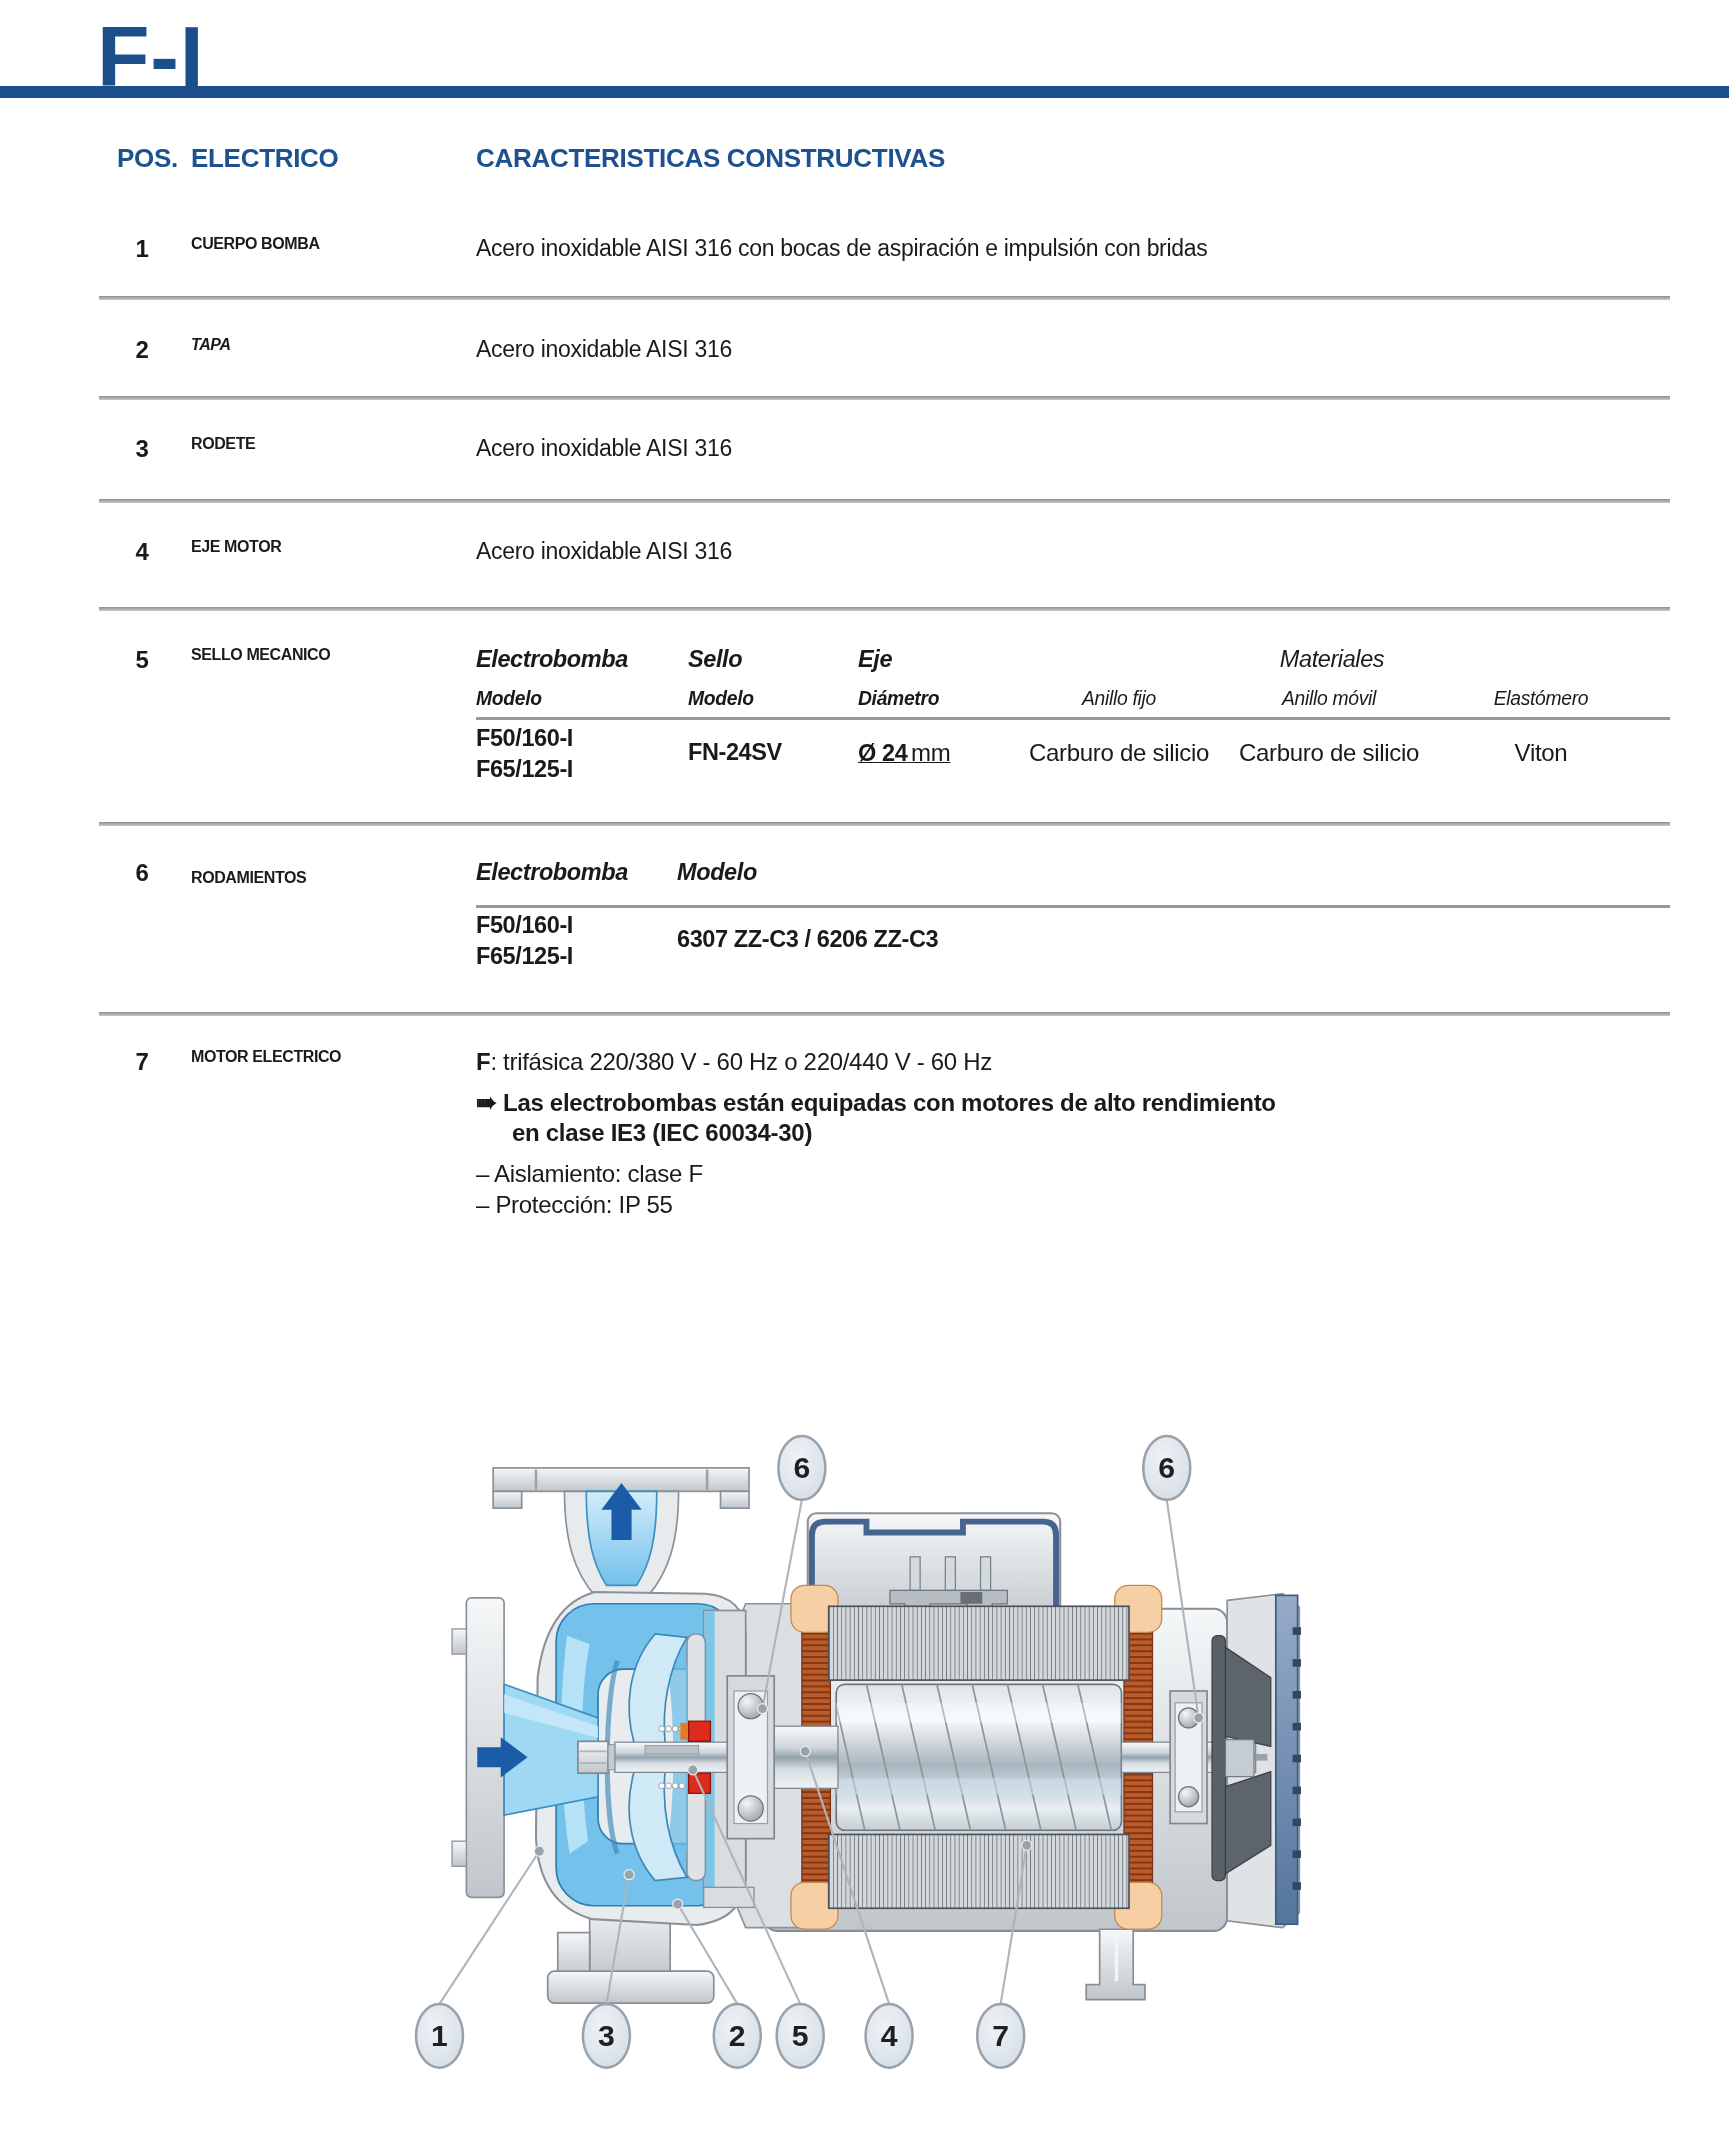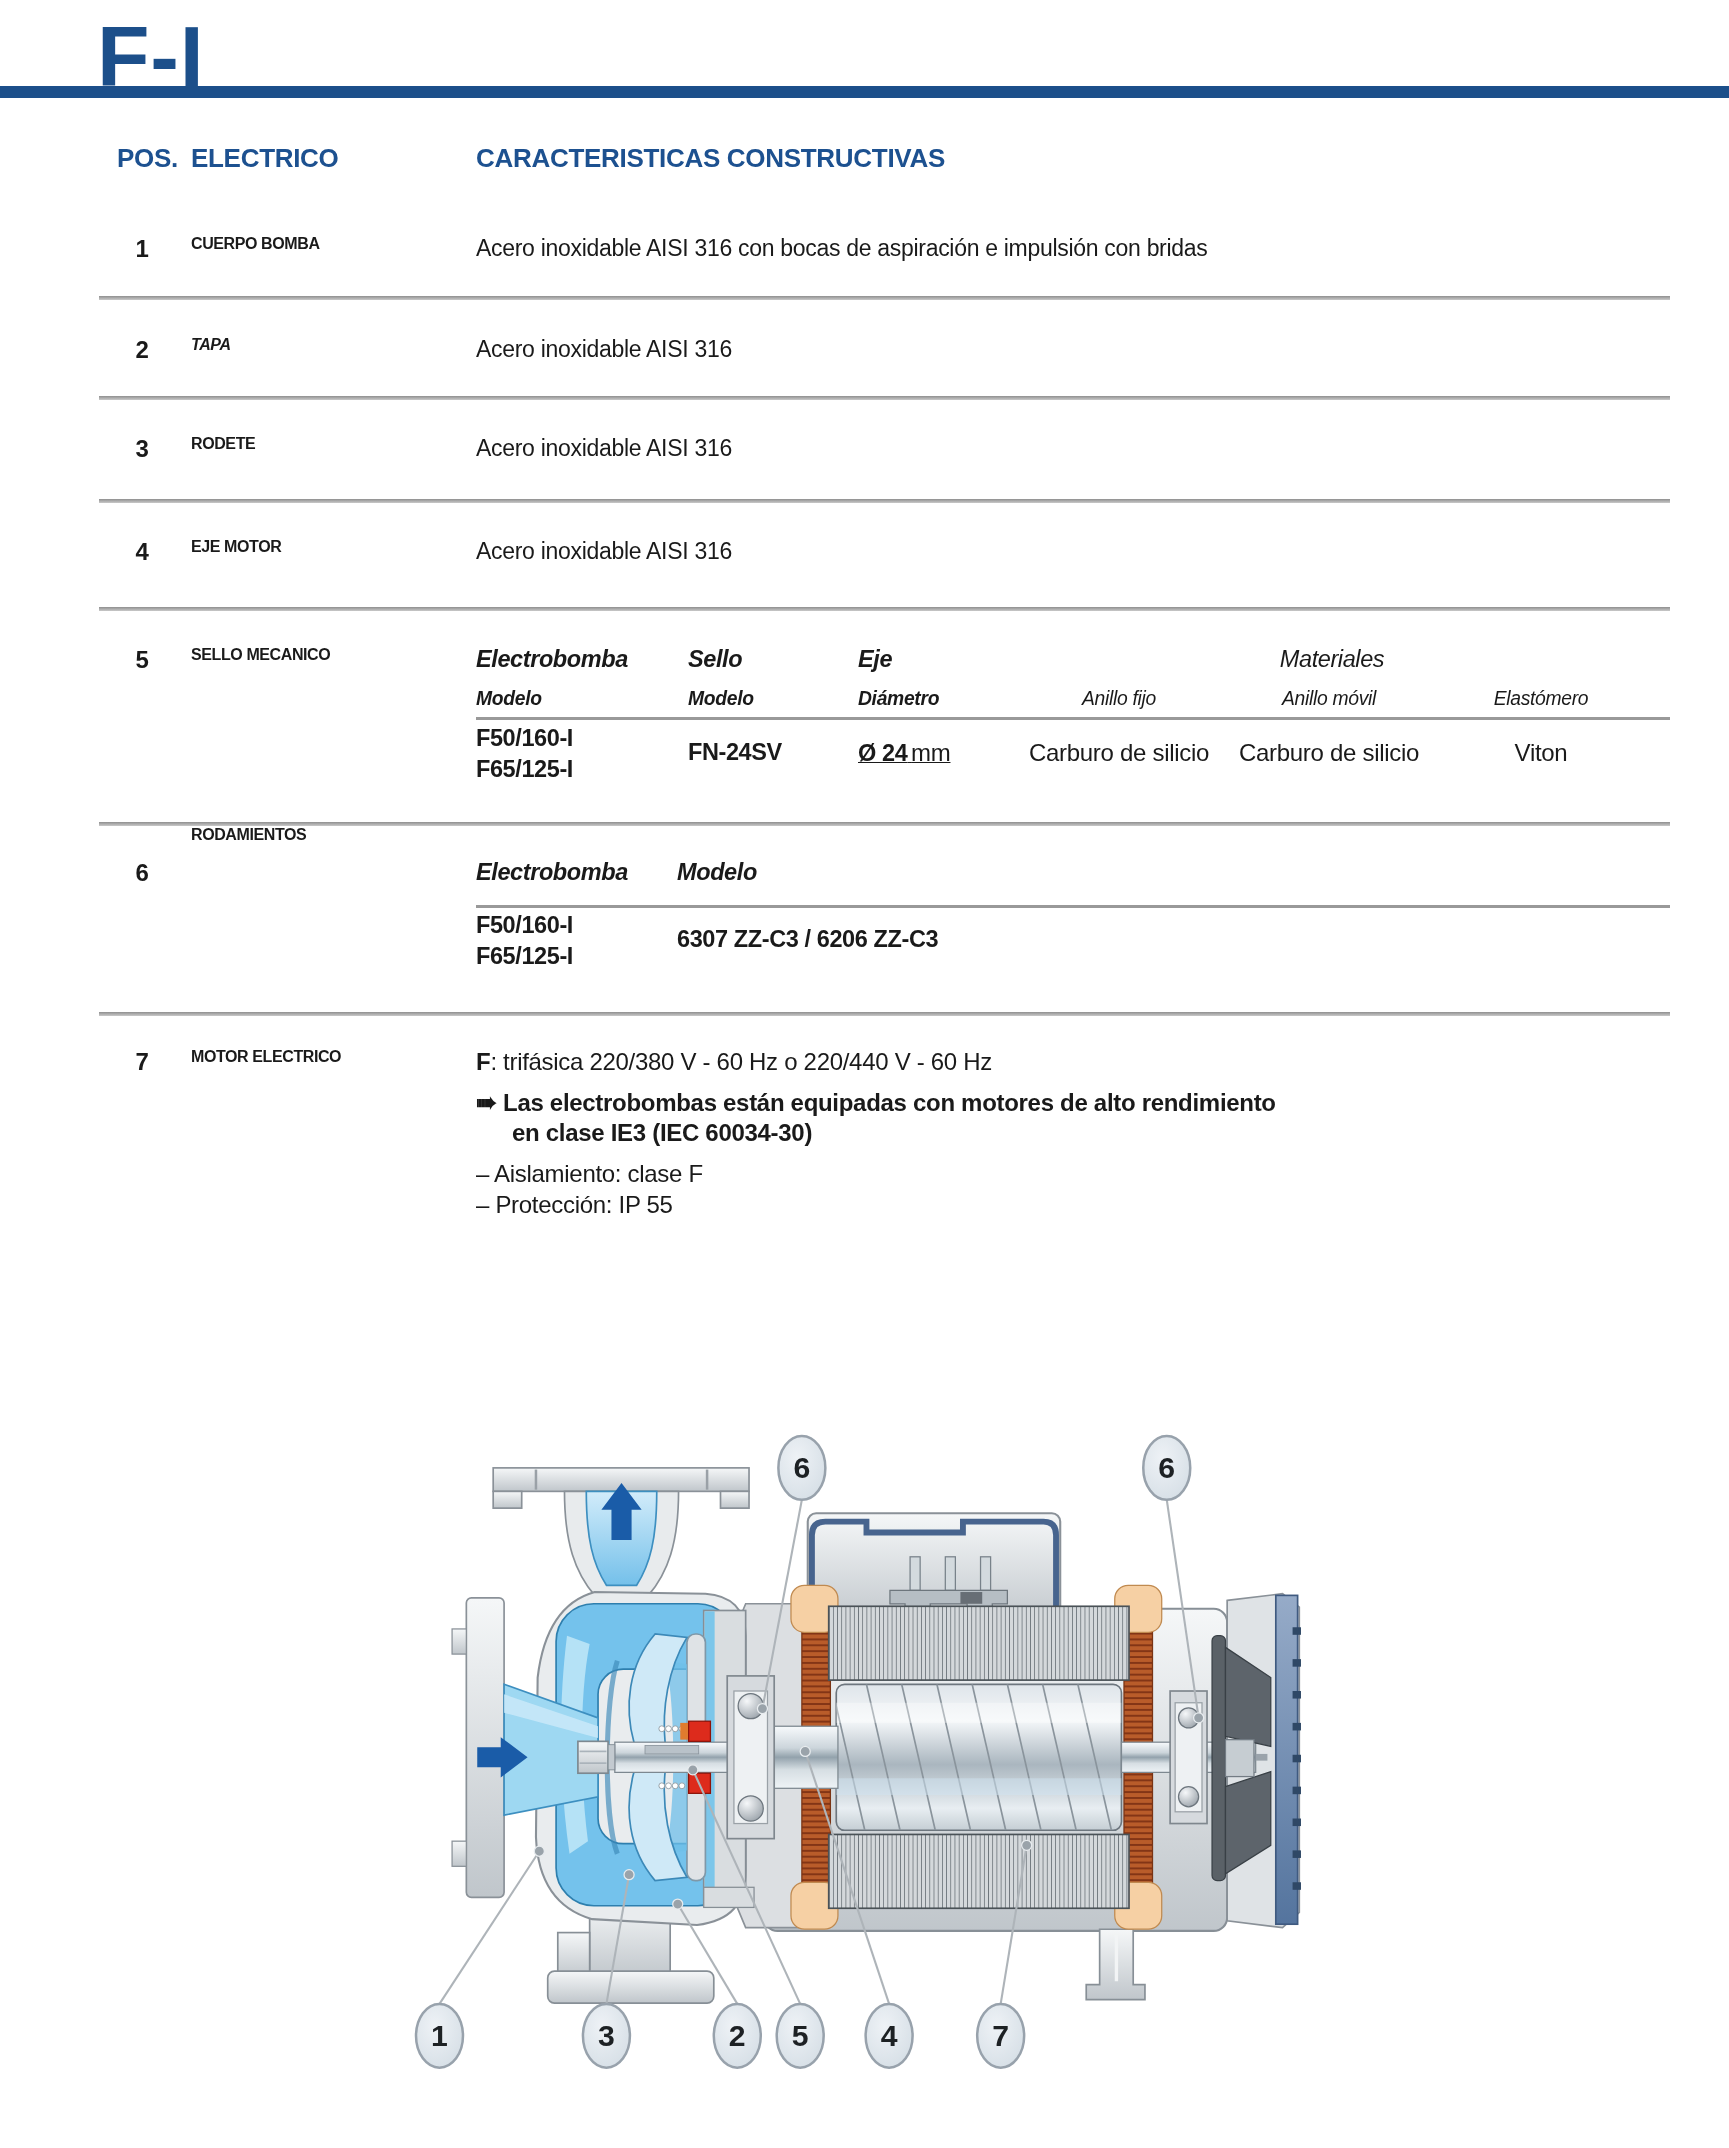--- a/index.html
+++ b/index.html
@@ -89,21 +89,21 @@
   <span class="data-b">Ø 24</span>
   <span class="data-r">mm</span>
 </div>
 <div class="abs data-r ctr" style="left:1119px;top:739px;">Carburo de silicio</div>
 <div class="abs data-r ctr" style="left:1329px;top:739px;">Carburo de silicio</div>
 <div class="abs data-r ctr" style="left:1541px;top:739px;">Viton</div>
 
 <div class="abs sep" style="top:822px;"></div>
 
 <div class="abs pos-num" style="top:859px;">6</div>
-<div class="abs comp-name" style="top:826px;">RODAMIENTOS</div>
+<div class="abs comp-name" style="top:869px;">RODAMIENTOS</div>
 
 <div class="abs sub-head" style="left:476px;top:859px;">Electrobomba</div>
 <div class="abs sub-head" style="left:677px;top:859px;">Modelo</div>
 
 <div class="abs thin-line" style="left:476px;top:905px;width:1194px;"></div>
 
 <div class="abs data-b" style="left:476px;top:912px;">F50/160-I</div>
 <div class="abs data-b" style="left:476px;top:943px;">F65/125-I</div>
 <div class="abs data-b" style="left:677px;top:926px;">6307 ZZ-C3 / 6206 ZZ-C3</div>
 

